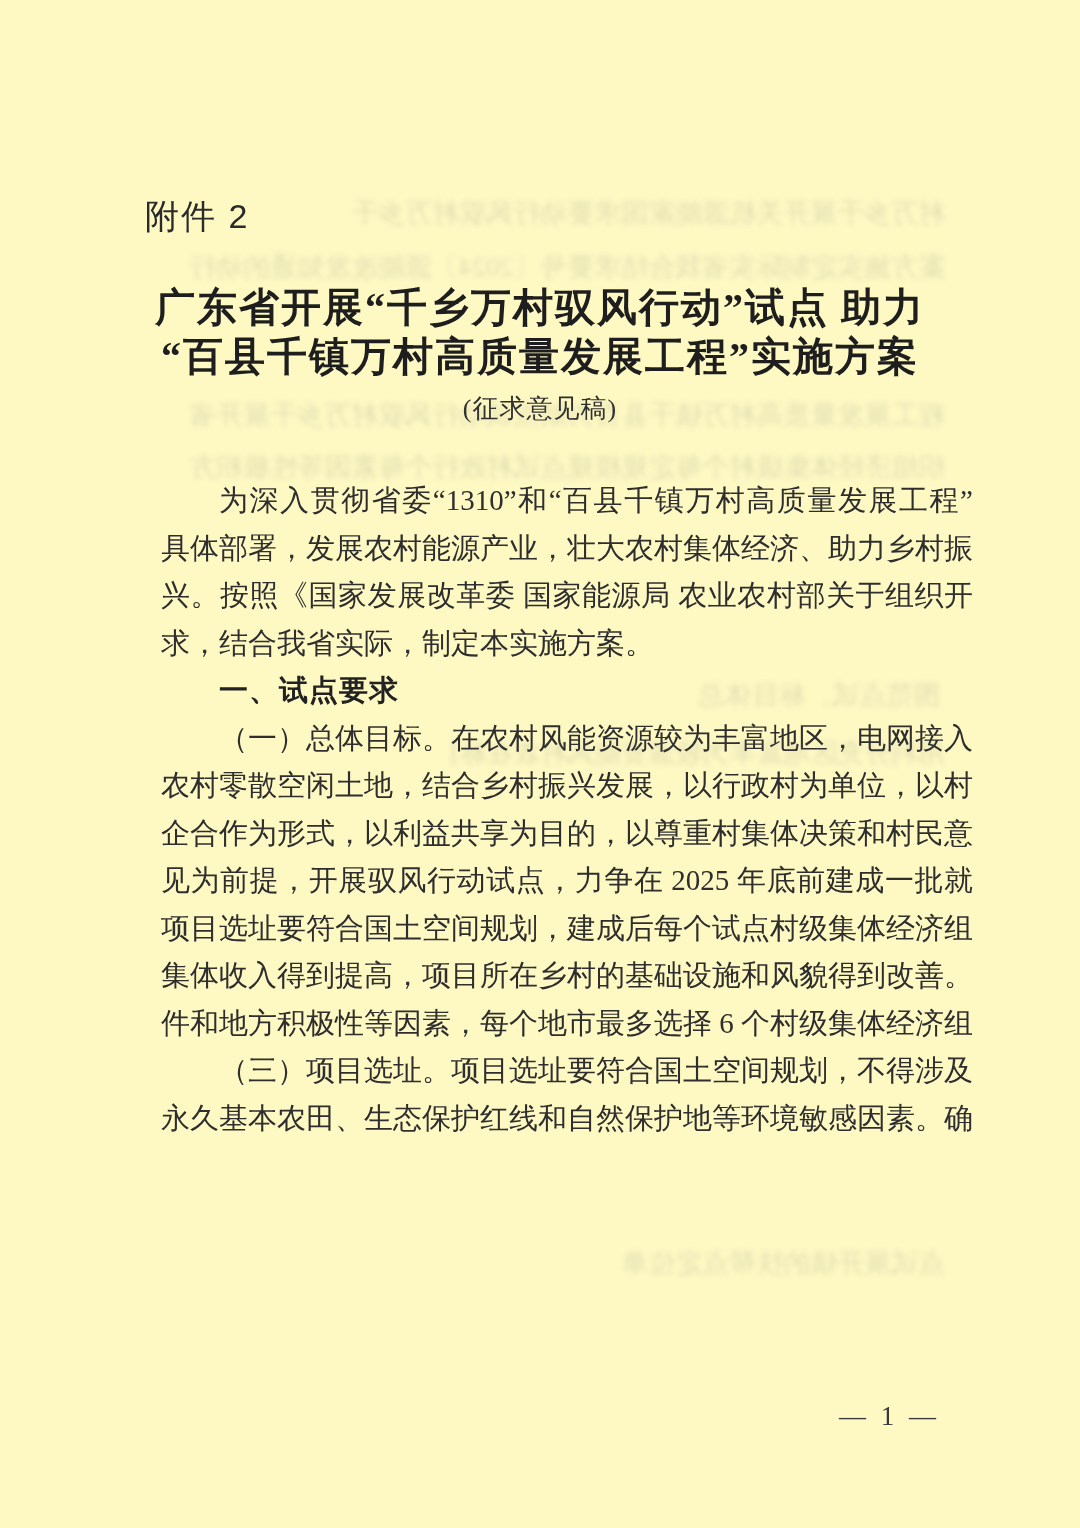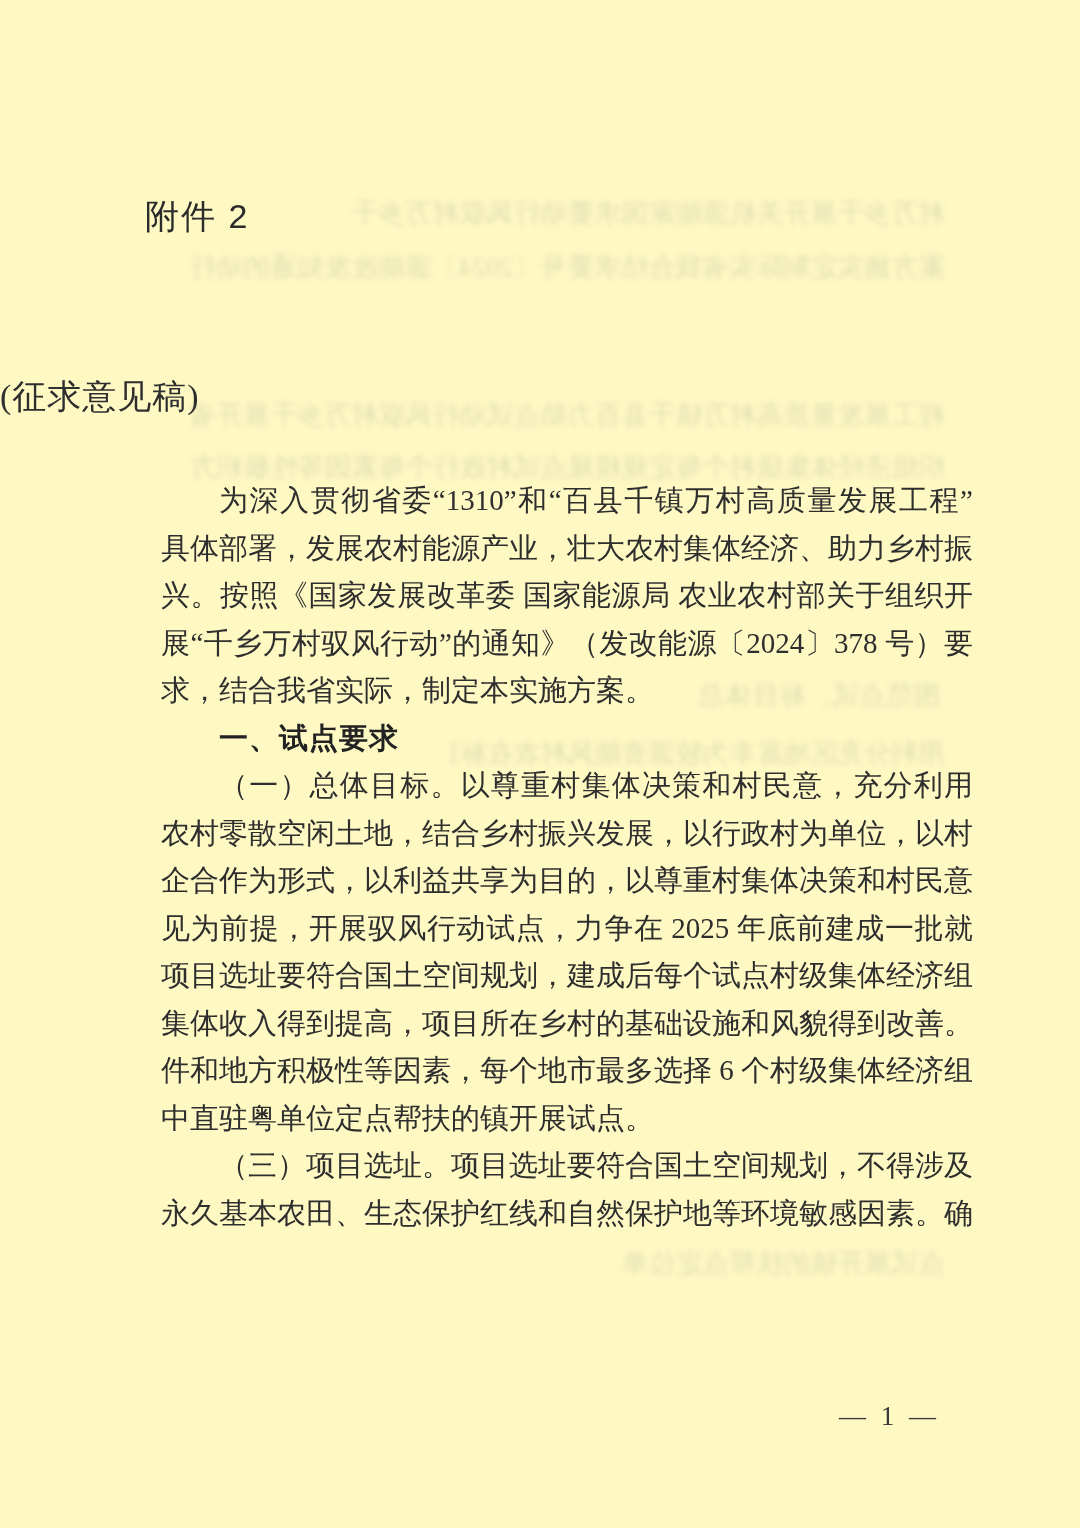--- a/index.html
+++ b/index.html
@@ -34,24 +34,24 @@
     text-align: center;
     font-size: 40px;
     line-height: 49px;
     font-weight: 700;
     color: #1e1e1e;
     letter-spacing: 2px;
   }
   .doc-subtitle {
     position: absolute;
     left: 0;
-    top: 380px;
+    top: 392px;
     width: 100%;
-    text-align: left;
-    font-size: 34px;
+    text-align: center;
+    font-size: 26px;
     line-height: 34px;
     color: #2e2e2e;
     letter-spacing: 1px;
   }
   .body-text {
     position: absolute;
     left: 133px;
     top: 477px;
     width: 812px;
     font-size: 29px;
@@ -104,38 +104,40 @@
     font-family: "Liberation Serif", "DejaVu Serif", serif;
   }
 </style>
 </head>
 <body>
 
 <div class="page">
 
   <div class="attachment-label">附件 2</div>
 
+  <div class="doc-title">
+    <div>广东省开展“千乡万村驭风行动”试点 助力</div>
+    <div>“百县千镇万村高质量发展工程”实施方案</div>
+  </div>
 
   <div class="doc-subtitle">(征求意见稿)</div>
 
   <div class="body-text">
       <div class="line first">为深入贯彻省委“1310”和“百县千镇万村高质量发展工程”</div>
       <div class="line">具体部署，发展农村能源产业，壮大农村集体经济、助力乡村振</div>
       <div class="line">兴。按照《国家发展改革委 国家能源局 农业农村部关于组织开</div>
-      <div class="line">展“千乡万村驭风行动”的通知》（发改能源〔2024〕378 号）要</div>
       <div class="line last">求，结合我省实际，制定本实施方案。</div>
       <div class="line first last heading">一、试点要求</div>
-      <div class="line first">（一）总体目标。以尊重村集体决策和村民意，充分利用</div>
+      <div class="line first">（一）总体目标。在农村风能资源较为丰富地区，电网接入</div>
       <div class="line">农村零散空闲土地，结合乡村振兴发展，以行政村为单位，以村</div>
       <div class="line">企合作为形式，以利益共享为目的，以尊重村集体决策和村民意</div>
       <div class="line">见为前提，开展驭风行动试点，力争在 2025 年底前建成一批就</div>
       <div class="line">项目选址要符合国土空间规划，建成后每个试点村级集体经济组织</div>
       <div class="line last">集体收入得到提高，项目所在乡村的基础设施和风貌得到改善。</div>
       <div class="line">件和地方积极性等因素，每个地市最多选择 6 个村级集体经济组</div>
-      <div class="line last">中直驻粤单位定点帮扶的镇开展试点。</div>
       <div class="line first">（三）项目选址。项目选址要符合国土空间规划，不得涉及</div>
       <div class="line">永久基本农田、生态保护红线和自然保护地等环境敏感因素。确</div>
     </div>
 
   <div class="page-number">— 1 —</div>
 
 <div class="ghost" style="top: 196px; left: 300px; width: 645px;">村万乡千展开关机源能家国求要动行风驭村万乡千</div>
     <div class="ghost" style="top: 250px; left: 140px; width: 805px;">案方施实定制际实省我合结求要号〔2024〕源能改发知通的动行</div>
     <div class="ghost" style="top: 398px; left: 140px; width: 805px;">程工展发量质高村万镇千县百力助点试动行风驭村万乡千展开省</div>
     <div class="ghost" style="top: 450px; left: 140px; width: 805px;">织组济经体集级村个每定规模规点试村政行个每素因等性极积方</div>

